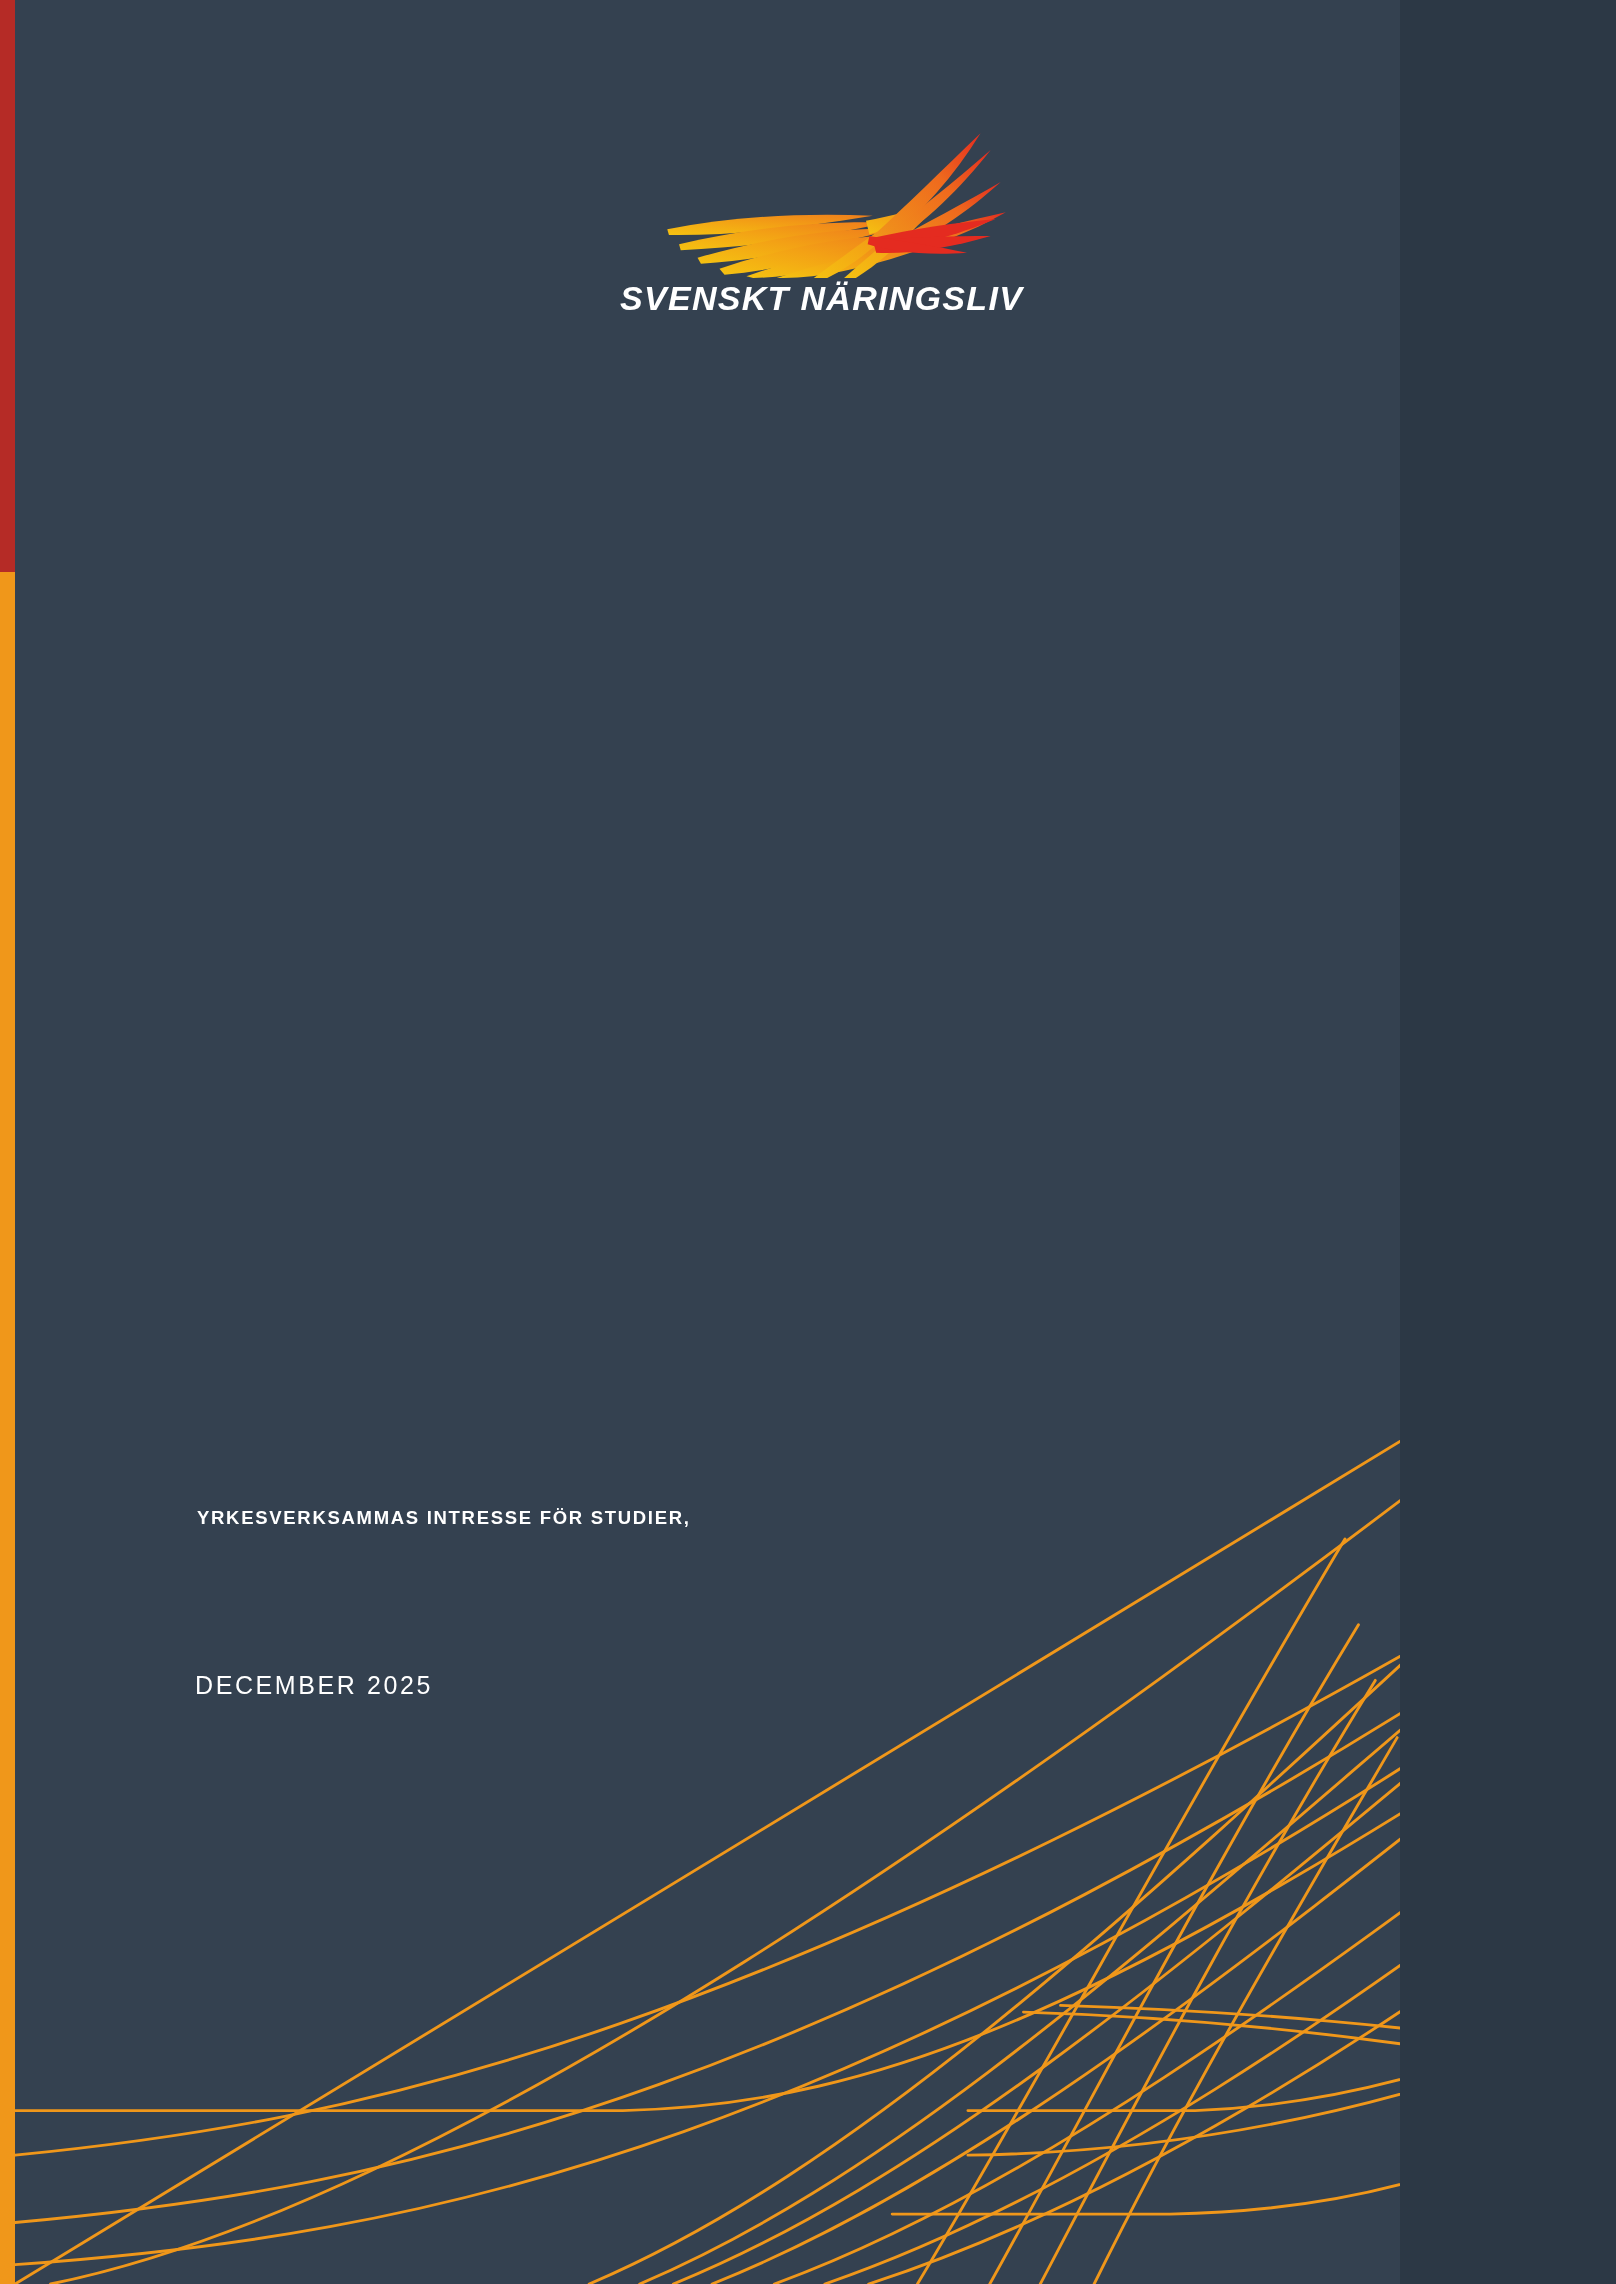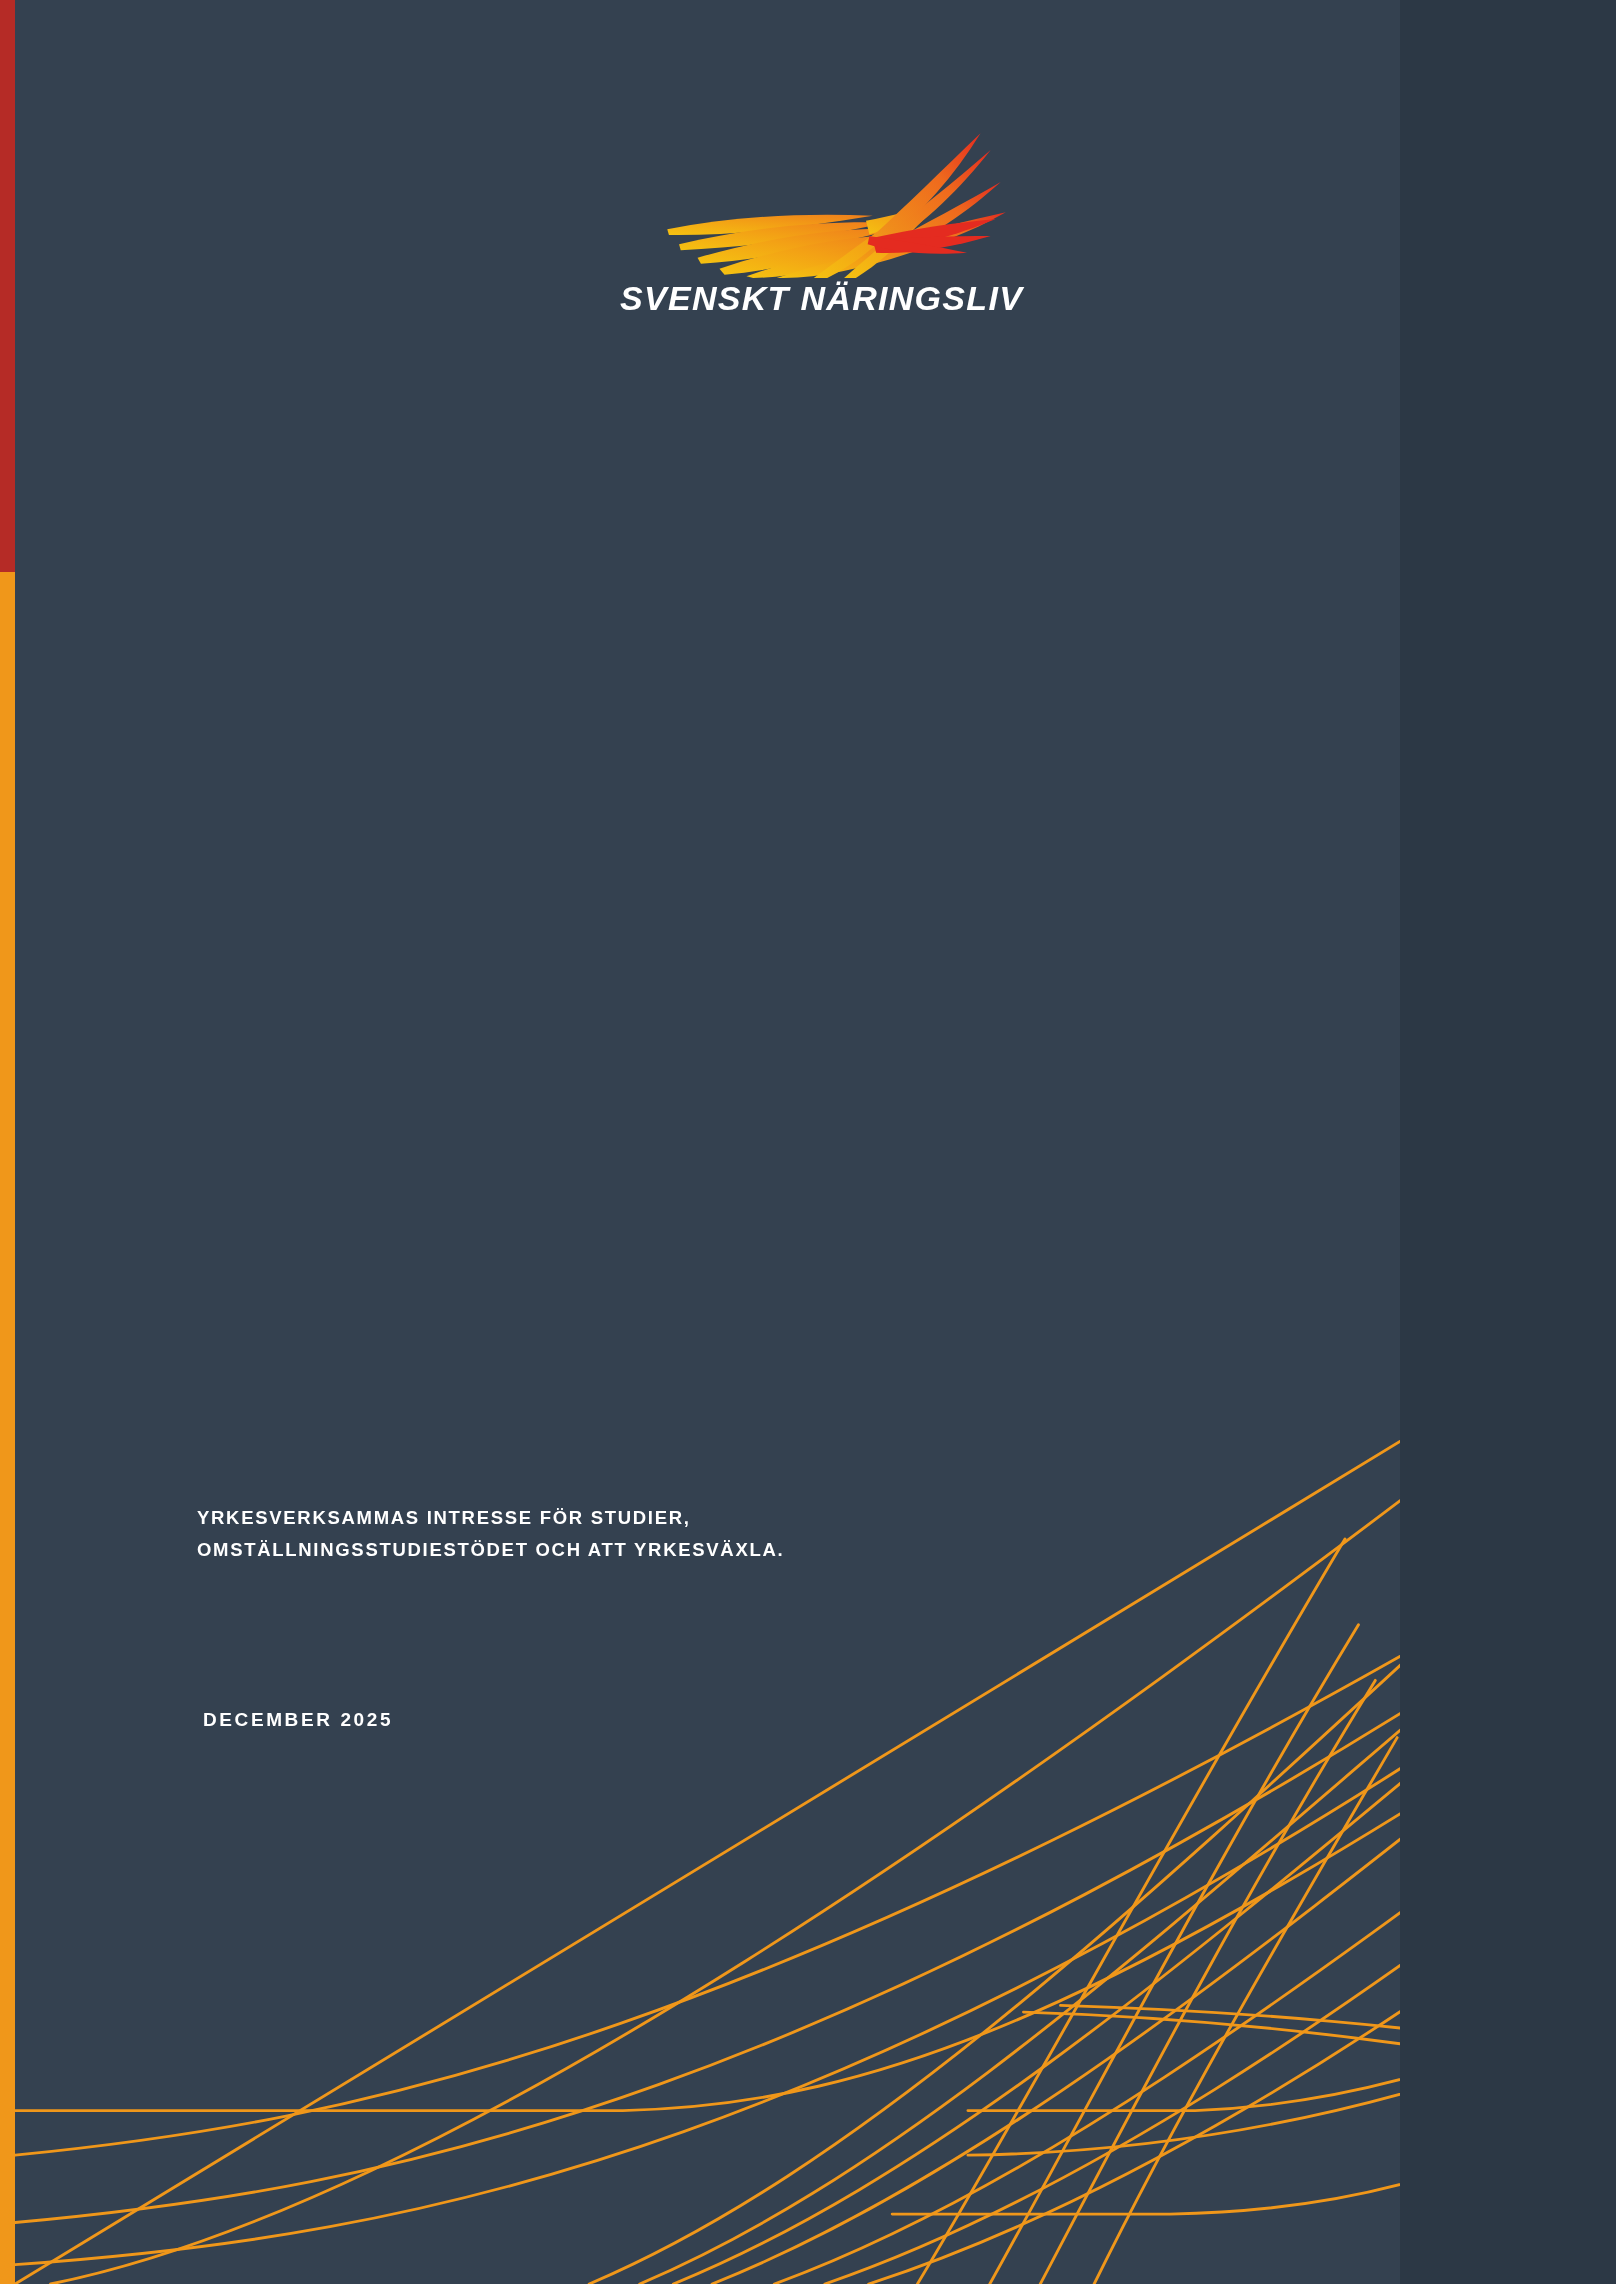--- a/index.html
+++ b/index.html
@@ -108,26 +108,26 @@
     font-weight: bold;
     font-size: 18.5px;
     letter-spacing: 1.7px;
     line-height: 1.72;
   }
   .cover-subtitle .sline {
     display: block;
     white-space: nowrap;
   }
   .cover-date {
-    margin: 8px;
+    margin: 0;
     padding-top: 135px;
     color: #ffffff;
     font-family: "Liberation Sans", sans-serif;
-    font-weight: bold;
-    font-size: 19px;
+    font-weight: normal;
+    font-size: 25px;
     letter-spacing: 2.6px;
     white-space: nowrap;
   }
 </style>
 </head>
 <body>
 
 <div class="page">
 
   <div class="edge-stripe">
@@ -211,19 +211,18 @@
       </g>
     </svg>
     <span class="logo-wordmark">SVENSKT NÄRINGSLIV</span>
   </div>
 
   <div class="cover-text">
     <h1 class="cover-title">
     </h1>
     <p class="cover-subtitle">
       <span class="sline">YRKESVERKSAMMAS INTRESSE FÖR STUDIER,</span>
-      <span class="sline">OMSTÄLLNINGSSTUDIESTÖDET OCH ATT YRKESVÄXLA.</span>
     </p>
     <p class="cover-date">DECEMBER 2025</p>
   </div>
 
 </div>
 
 
 </body></html>

